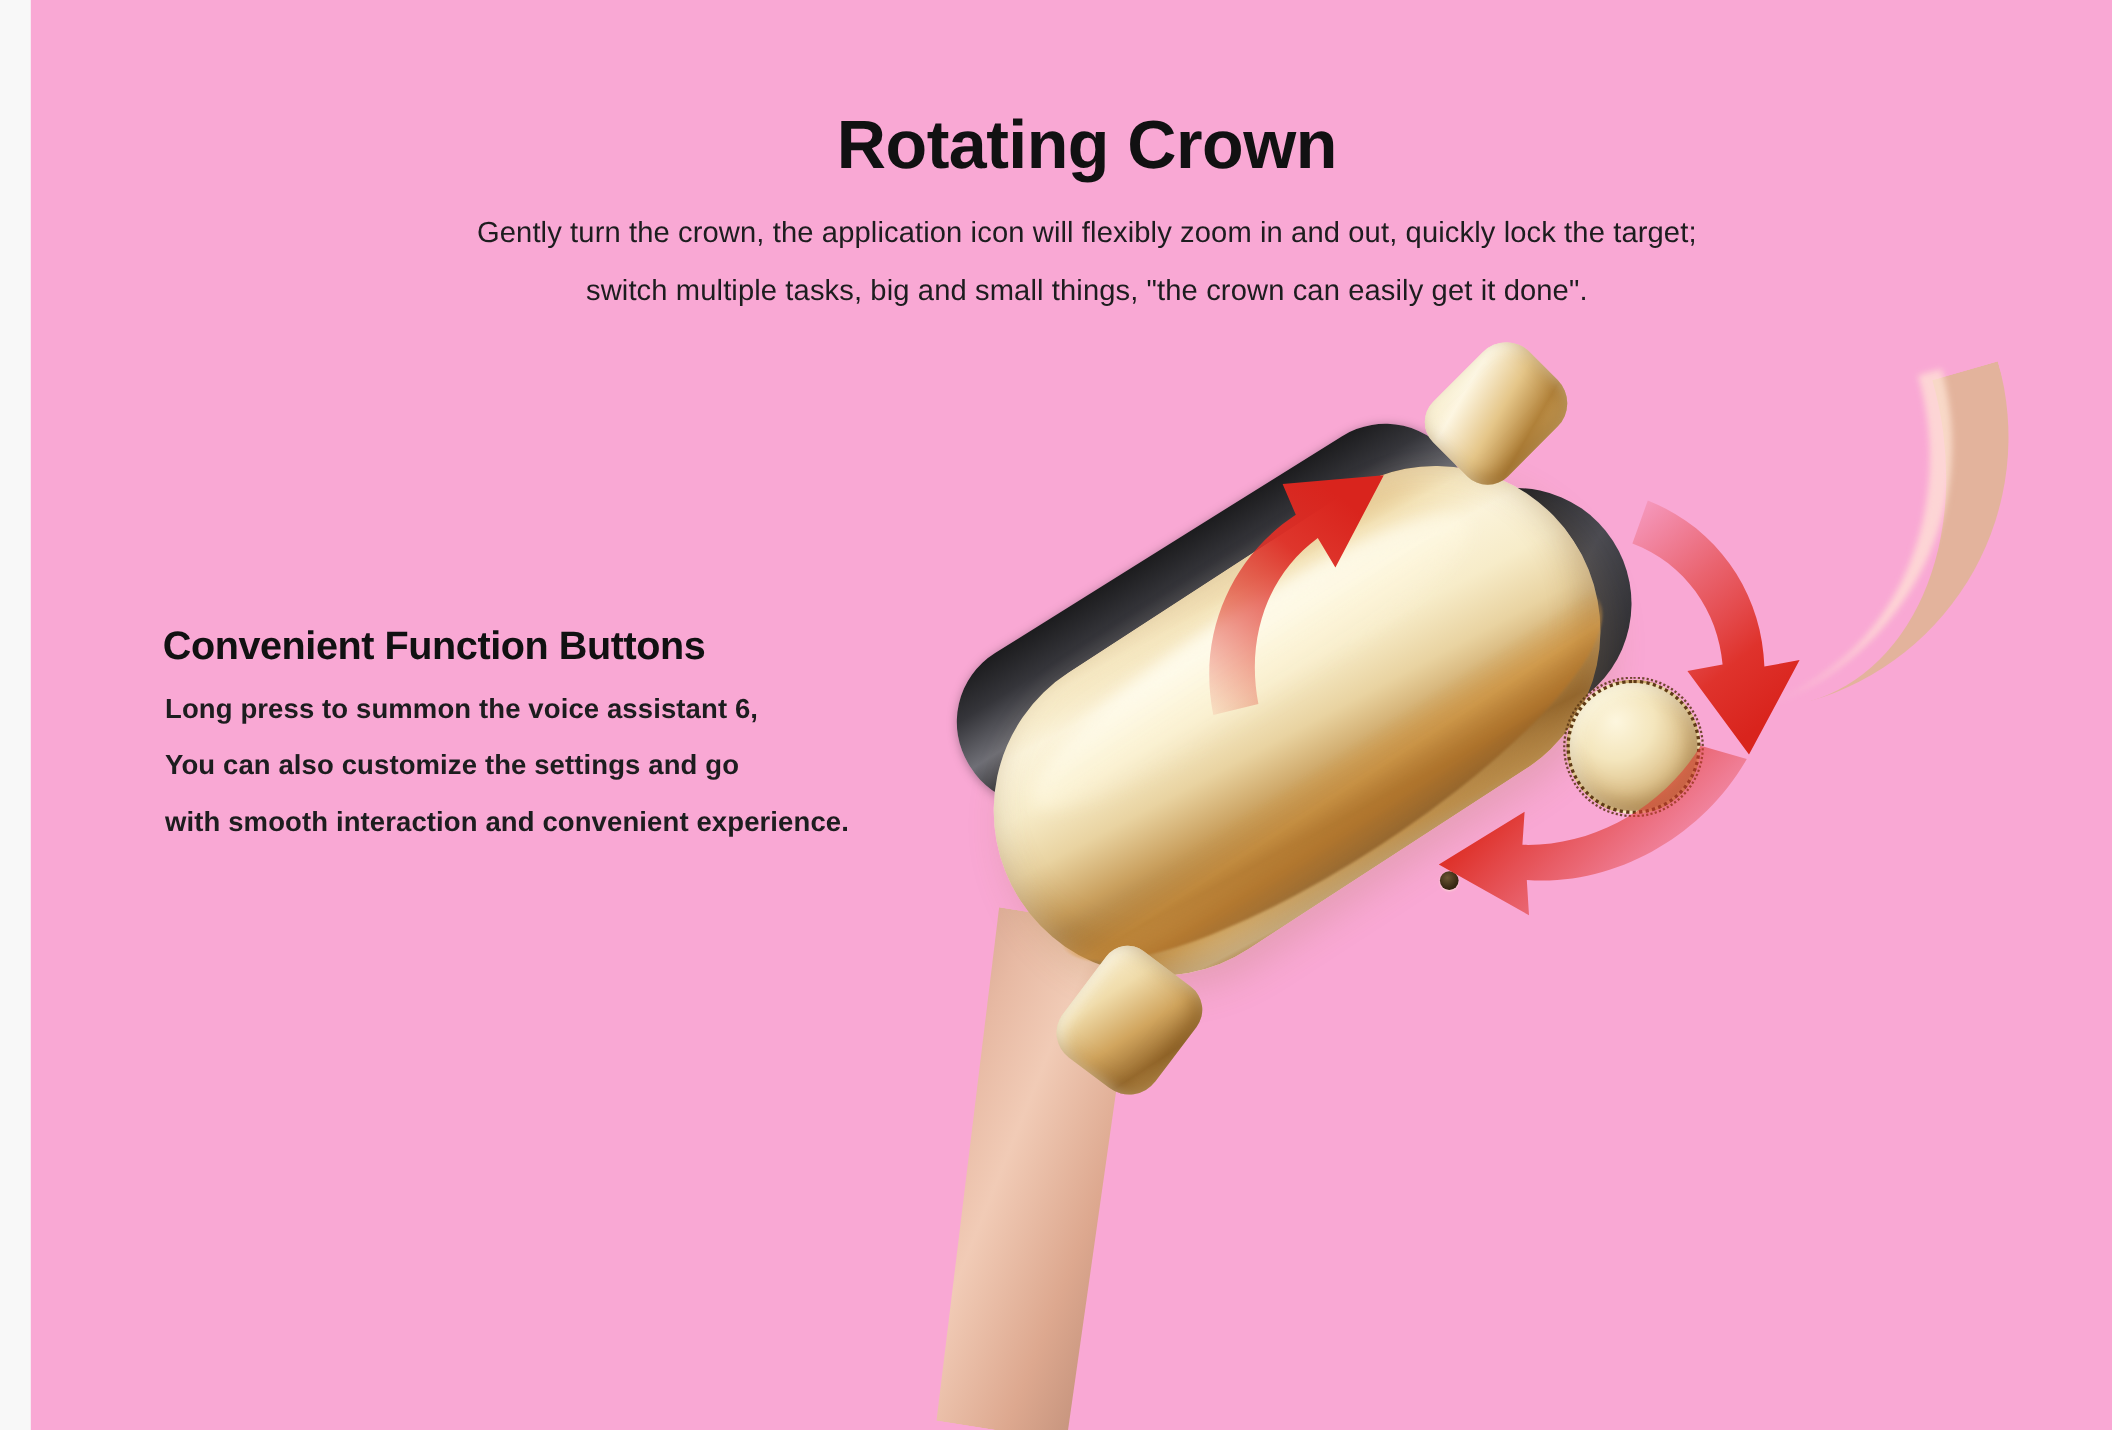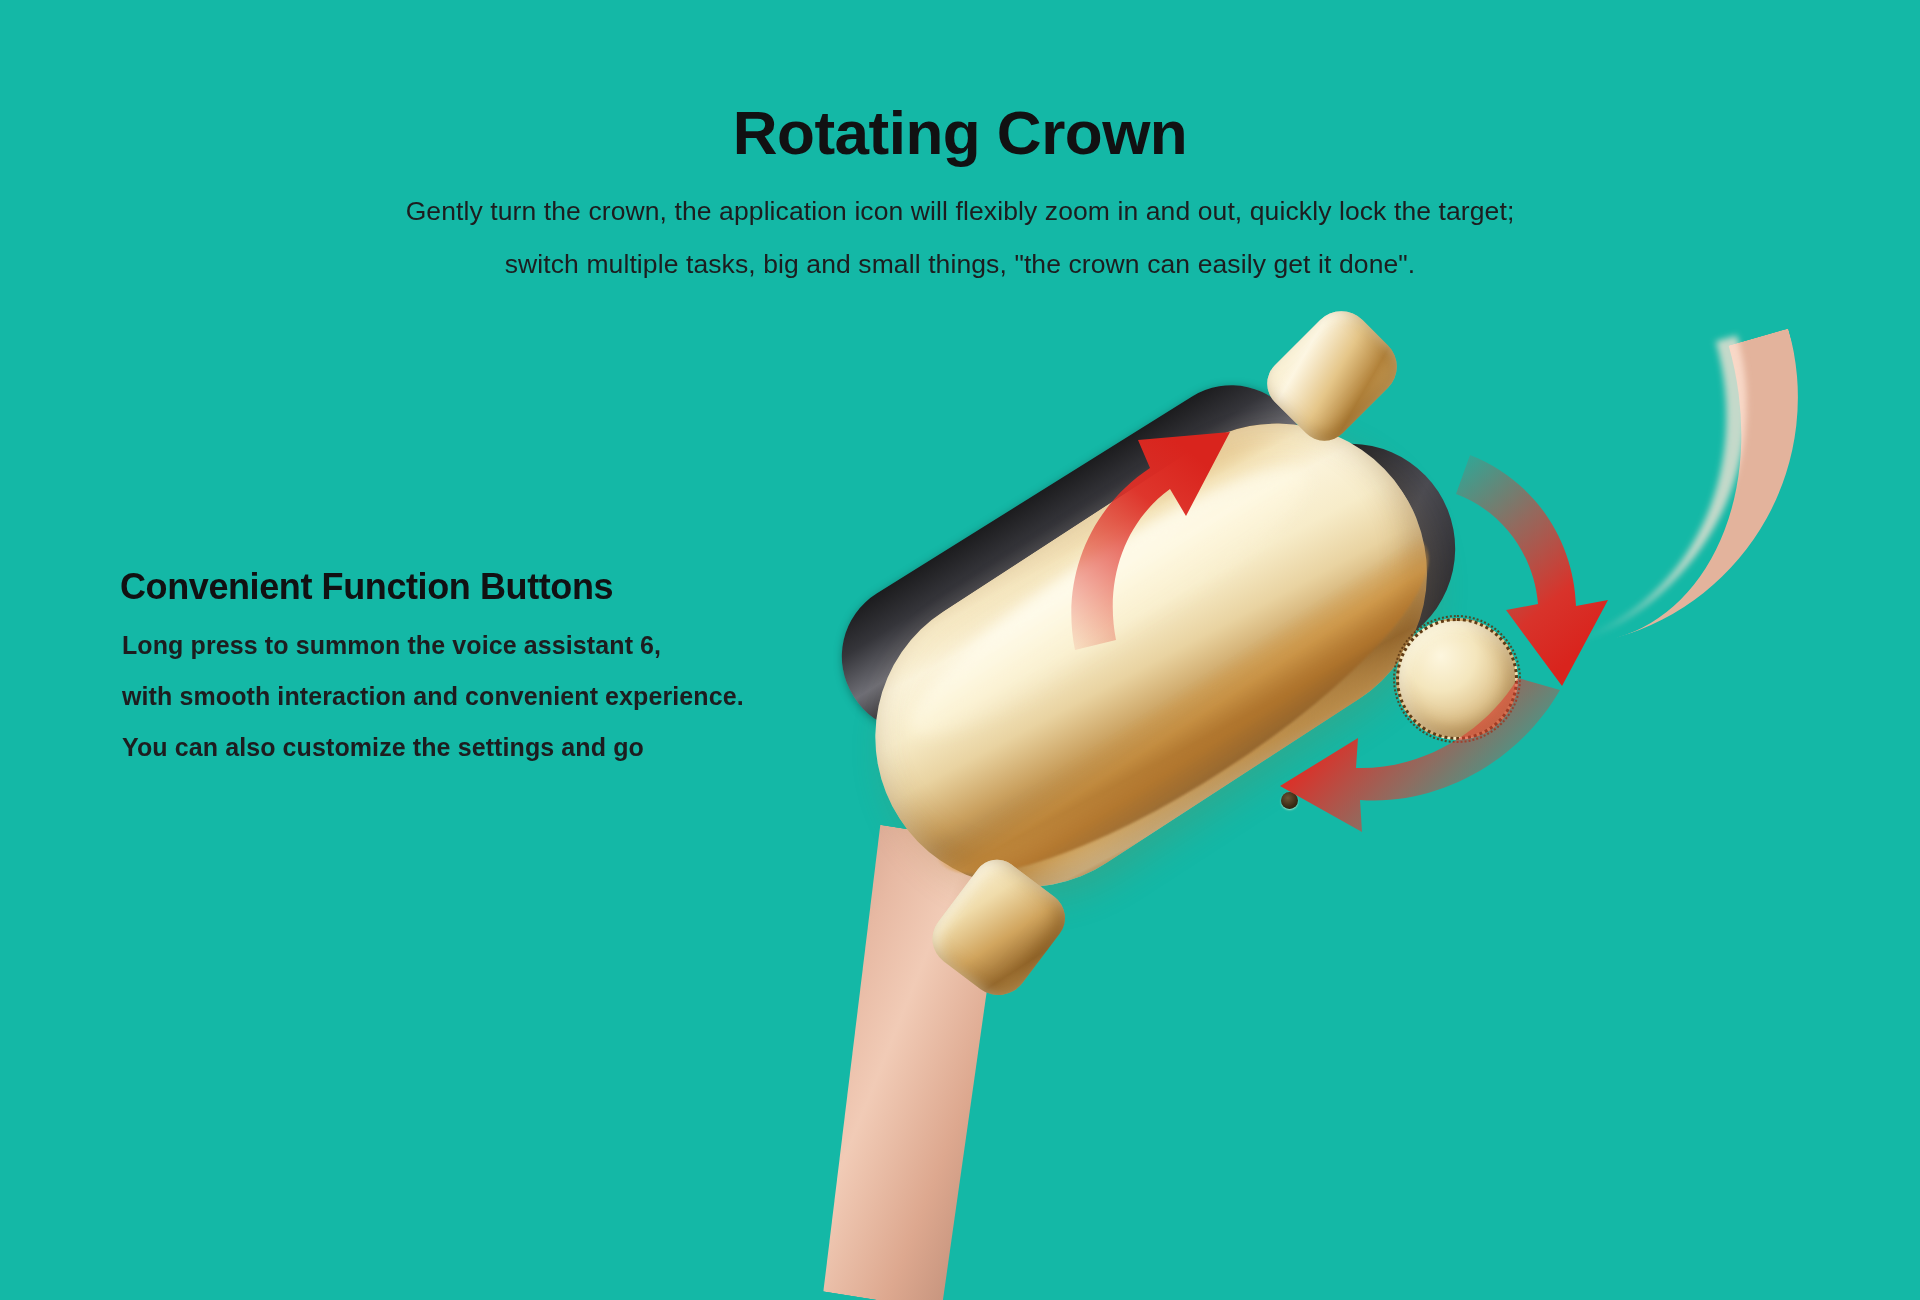--- a/index.html
+++ b/index.html
@@ -11,21 +11,22 @@
     height: 1300px;
     background: #f8f8f8;
     font-family: "Liberation Sans", sans-serif;
     overflow: hidden;
     position: relative;
   }
 
   .page {
     position: absolute;
     inset: 0;
-    background: #14b8a6;
+    background: #f9a8d4;
+    margin-left: 28px;
   }
 
   
   .hero-title {
     position: absolute;
     top: 58px;
     left: 0;
     width: 1920px;
     text-align: center;
     font-size: 62px;
@@ -310,22 +311,22 @@
 
   <div class="hero-para">
     <span class="ln">Gently turn the crown, the application icon will flexibly zoom in and out, quickly lock the target;</span>
     <span class="ln">switch multiple tasks, big and small things, "the crown can easily get it done".</span>
   </div>
 
   <h2 class="sec-title">Convenient Function Buttons</h2>
 
   <div class="sec-para">
     <span class="ln">Long press to summon the voice assistant 6,</span>
+    <span class="ln">You can also customize the settings and go</span>
     <span class="ln">with smooth interaction and convenient experience.</span>
-    <span class="ln">You can also customize the settings and go</span>
   </div>
 
   <div class="watch-stage">
     <div class="watch-rot">
 
       <div class="strap-top"></div>
       <div class="strap-top-sheen"></div>
       <div class="strap-bottom"></div>
 
       <div class="case-wrap">

